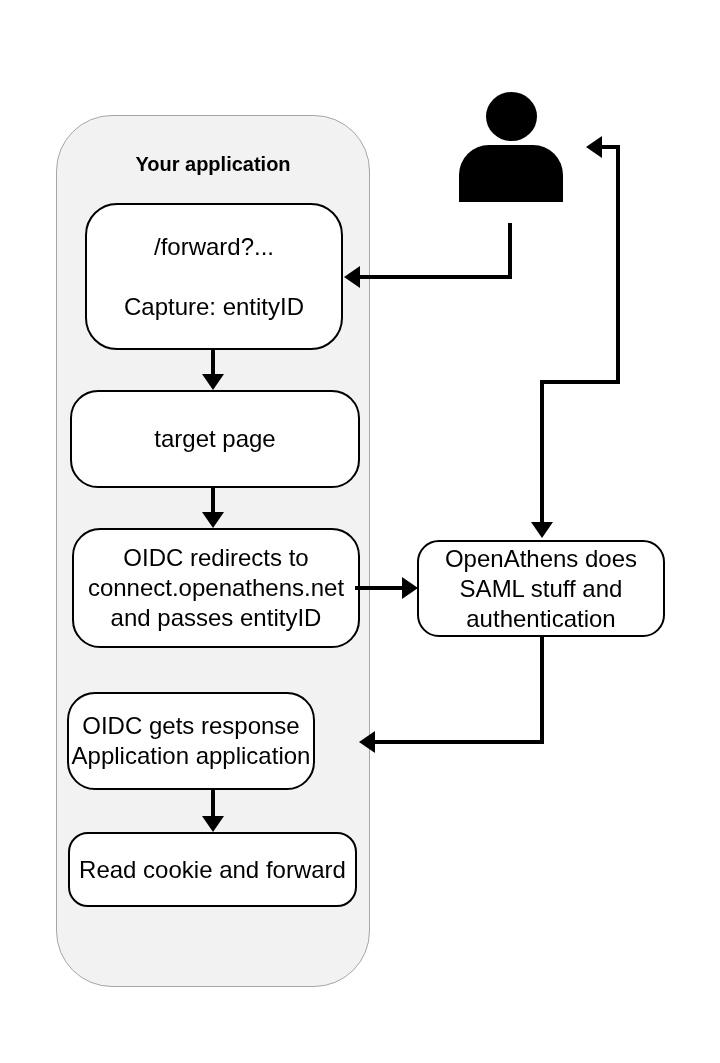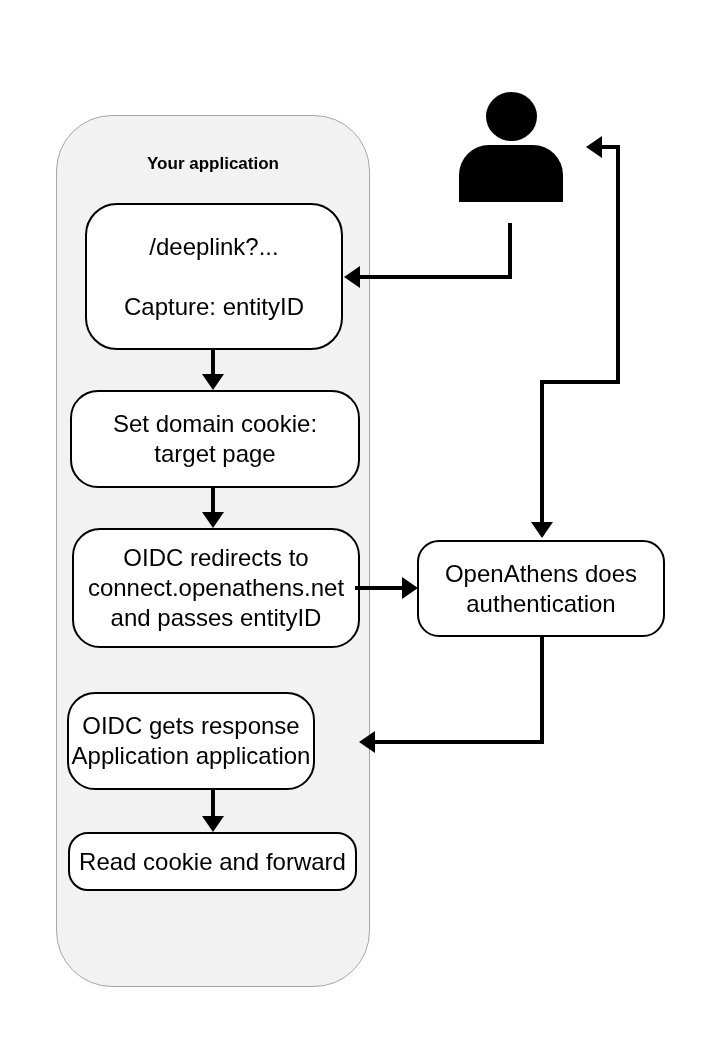--- a/index.html
+++ b/index.html
@@ -7,21 +7,21 @@
     position:relative;width:720px;height:1063px;background:#ffffff;
     font-family:"Liberation Sans",sans-serif;overflow:hidden;color:#000;
   }
   .app-container{
     position:absolute;left:56px;top:115px;width:314px;height:872px;
     background:#f2f2f2;border:1.5px solid #a6a6a6;border-radius:56px;
     box-sizing:border-box;
   }
   .app-title{
     position:absolute;left:56px;top:150px;width:314px;text-align:center;
-    font-size:17px;font-weight:bold;line-height:28px;
+    font-size:20px;font-weight:bold;line-height:28px;
   }
   .node{
     position:absolute;background:#ffffff;border:2.5px solid #000;
     box-sizing:border-box;display:flex;flex-direction:column;
     align-items:center;justify-content:center;text-align:center;
     font-size:24px;
   }
   .node .line{height:30px;line-height:30px;white-space:nowrap;}
   .vl{position:absolute;width:4px;background:#000;}
   .hl{position:absolute;height:4px;background:#000;}
@@ -46,47 +46,47 @@
 
   <div class="app-container"></div>
   <div class="app-title">Your application</div>
 
   <div>
     <div class="person-head"></div>
     <div class="person-body"></div>
   </div>
 
   <div class="node" style="left:85px;top:203px;width:258px;height:147px;border-radius:32px;">
-    <div class="line">/deeplink?...</div>
+    <div class="line">/forward?...</div>
     <div class="line"></div>
     <div class="line">Capture: entityID</div>
   </div>
 
   <div class="node" style="left:70px;top:390px;width:290px;height:98px;border-radius:28px;">
-    <div class="line">Set domain cookie:</div>
     <div class="line">target page</div>
   </div>
 
   <div class="node" style="left:72px;top:528px;width:288px;height:120px;border-radius:28px;">
     <div class="line">OIDC redirects to</div>
     <div class="line">connect.openathens.net</div>
     <div class="line">and passes entityID</div>
   </div>
 
   <div class="node" style="left:417px;top:540px;width:248px;height:97px;border-radius:22px;">
     <div class="line">OpenAthens does</div>
+    <div class="line">SAML stuff and</div>
     <div class="line">authentication</div>
   </div>
 
   <div class="node" style="left:67px;top:692px;width:248px;height:98px;border-radius:28px;">
     <div class="line">OIDC gets response</div>
     <div class="line">Application application</div>
   </div>
 
-  <div class="node" style="left:68px;top:832px;width:289px;height:59px;border-radius:20px;gap:48px;">
+  <div class="node" style="left:68px;top:832px;width:289px;height:75px;border-radius:20px;gap:48px;">
     <div class="line">Read cookie and forward</div>
   </div>
 
   <div>
     <div class="vl" style="left:508px;top:223px;height:56px;"></div>
     <div class="hl" style="left:359px;top:275px;width:153px;"></div>
     <div class="ah-left" style="left:344px;top:266px;"></div>
   </div>
 
   <div>

